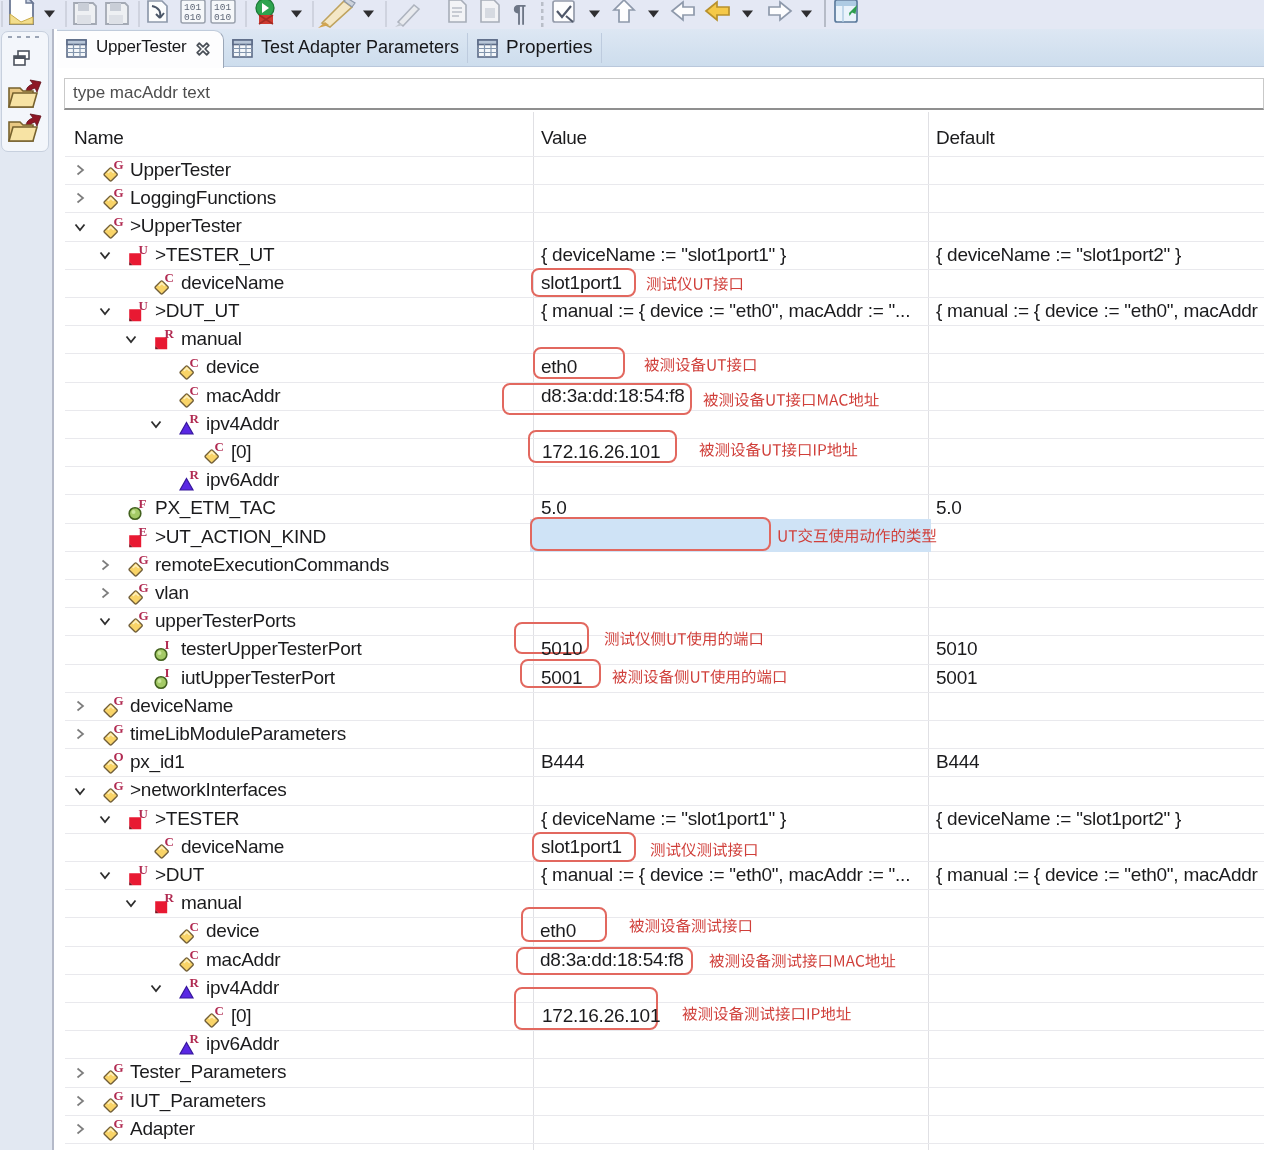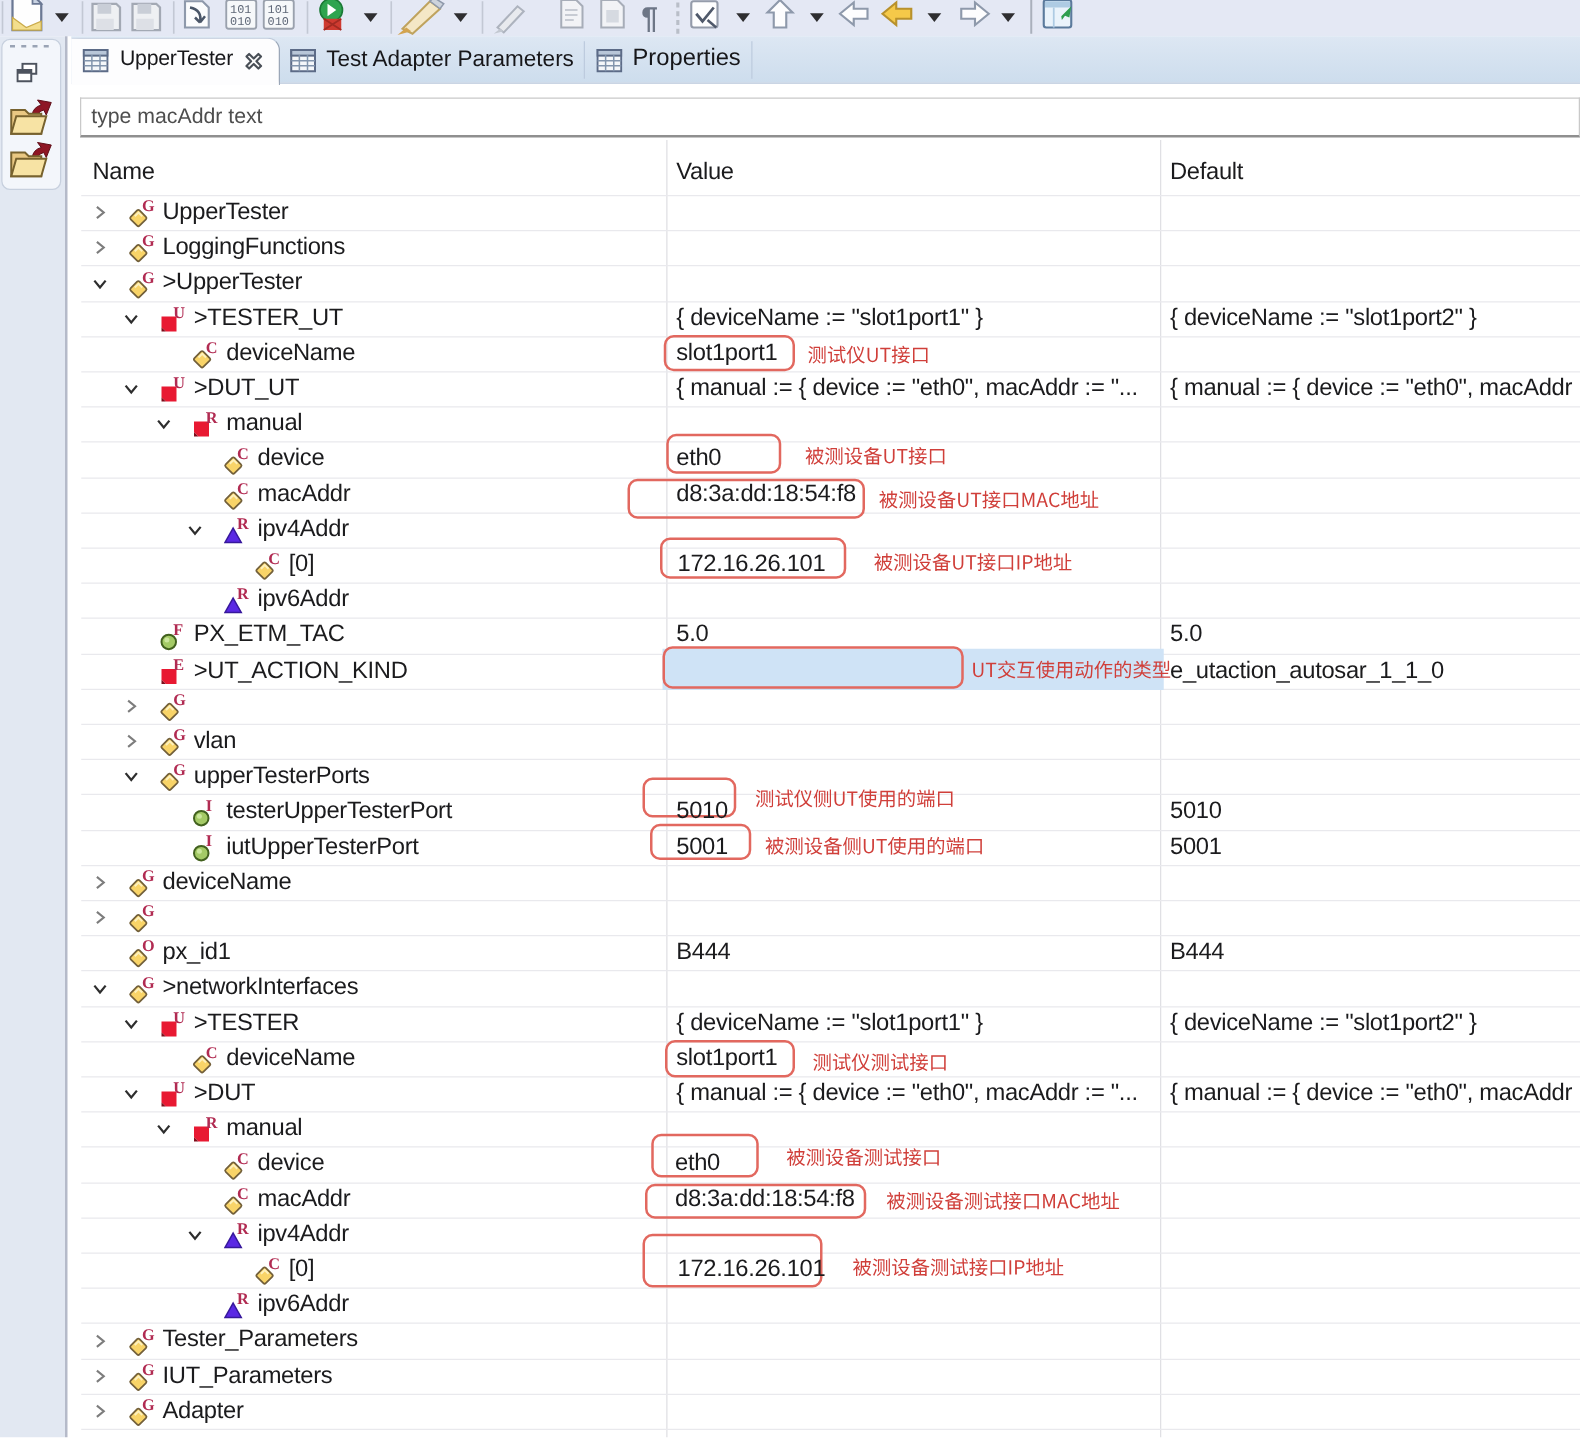--- a/index.html
+++ b/index.html
@@ -251,28 +251,28 @@
       <text x="10.5" y="10" font-family="Liberation Serif" font-size="13" font-weight="bold" fill="#b12b52">F</text>
     </svg>
     <div class="rowtxt" style="left:155px;top:494.4px;height:28.2px;line-height:28.2px">PX_ETM_TAC</div>
     <div class="rowtxt" style="left:541px;top:494.4px;height:28.2px;line-height:28.2px">5.0</div>
     <div class="rowtxt" style="left:936px;top:494.4px;height:28.2px;line-height:28.2px;width:328px;overflow:hidden">5.0</div>
     <svg class="tic" style="left:128px;top:525.7px" width="24" height="24" viewBox="0 0 24 24">
       <use href="#ic-redsq" x="0" y="8"></use>
       <text x="10.5" y="10" font-family="Liberation Serif" font-size="13" font-weight="bold" fill="#b12b52">E</text>
     </svg>
     <div class="rowtxt" style="left:155px;top:522.6px;height:28.2px;line-height:28.2px">&gt;UT_ACTION_KIND</div>
-    <div class="rowtxt" style="left:936px;top:522.6px;height:28.2px;line-height:28.2px;width:328px;overflow:hidden">e_utaction_autosar_1_1_0</div>
     <svg class="chev" style="left:98.0px;top:557.9px" width="14" height="14" viewBox="0 0 14 14">
       <path d="M4.5 2.5 L10 7 L4.5 11.5" fill="none" stroke="#7d7d7d" stroke-width="1.7"></path>
     </svg>
     <svg class="tic" style="left:128px;top:553.9px" width="24" height="24" viewBox="0 0 24 24">
       <use href="#ic-diamond" x="0" y="8"></use>
       <text x="10.5" y="10" font-family="Liberation Serif" font-size="13" font-weight="bold" fill="#b12b52">G</text>
     </svg>
+    <div class="rowtxt" style="left:155px;top:550.8px;height:28.2px;line-height:28.2px">remoteExecutionCommands</div>
     <svg class="chev" style="left:98.0px;top:586.1px" width="14" height="14" viewBox="0 0 14 14">
       <path d="M4.5 2.5 L10 7 L4.5 11.5" fill="none" stroke="#7d7d7d" stroke-width="1.7"></path>
     </svg>
     <svg class="tic" style="left:128px;top:582.1px" width="24" height="24" viewBox="0 0 24 24">
       <use href="#ic-diamond" x="0" y="8"></use>
       <text x="10.5" y="10" font-family="Liberation Serif" font-size="13" font-weight="bold" fill="#b12b52">G</text>
     </svg>
     <div class="rowtxt" style="left:155px;top:579.0px;height:28.2px;line-height:28.2px">vlan</div>
     <svg class="chev" style="left:98.0px;top:614.3px" width="14" height="14" viewBox="0 0 14 14">
       <path d="M2.5 4.5 L7 10 L11.5 4.5" fill="none" stroke="#2e2e2e" stroke-width="1.8"></path>
@@ -302,20 +302,21 @@
       <text x="10.5" y="10" font-family="Liberation Serif" font-size="13" font-weight="bold" fill="#b12b52">G</text>
     </svg>
     <div class="rowtxt" style="left:130px;top:691.8px;height:28.2px;line-height:28.2px">deviceName</div>
     <svg class="chev" style="left:73.0px;top:727.1px" width="14" height="14" viewBox="0 0 14 14">
       <path d="M4.5 2.5 L10 7 L4.5 11.5" fill="none" stroke="#7d7d7d" stroke-width="1.7"></path>
     </svg>
     <svg class="tic" style="left:103px;top:723.1px" width="24" height="24" viewBox="0 0 24 24">
       <use href="#ic-diamond" x="0" y="8"></use>
       <text x="10.5" y="10" font-family="Liberation Serif" font-size="13" font-weight="bold" fill="#b12b52">G</text>
     </svg>
+    <div class="rowtxt" style="left:130px;top:720.0px;height:28.2px;line-height:28.2px">timeLibModuleParameters</div>
     <svg class="tic" style="left:103px;top:751.3px" width="24" height="24" viewBox="0 0 24 24">
       <use href="#ic-diamond" x="0" y="8"></use>
       <text x="10.5" y="10" font-family="Liberation Serif" font-size="13" font-weight="bold" fill="#b12b52">O</text>
     </svg>
     <div class="rowtxt" style="left:130px;top:748.2px;height:28.2px;line-height:28.2px">px_id1</div>
     <div class="rowtxt" style="left:541px;top:748.2px;height:28.2px;line-height:28.2px">B444</div>
     <div class="rowtxt" style="left:936px;top:748.2px;height:28.2px;line-height:28.2px;width:328px;overflow:hidden">B444</div>
     <svg class="chev" style="left:73.0px;top:783.5px" width="14" height="14" viewBox="0 0 14 14">
       <path d="M2.5 4.5 L7 10 L11.5 4.5" fill="none" stroke="#2e2e2e" stroke-width="1.8"></path>
     </svg>

